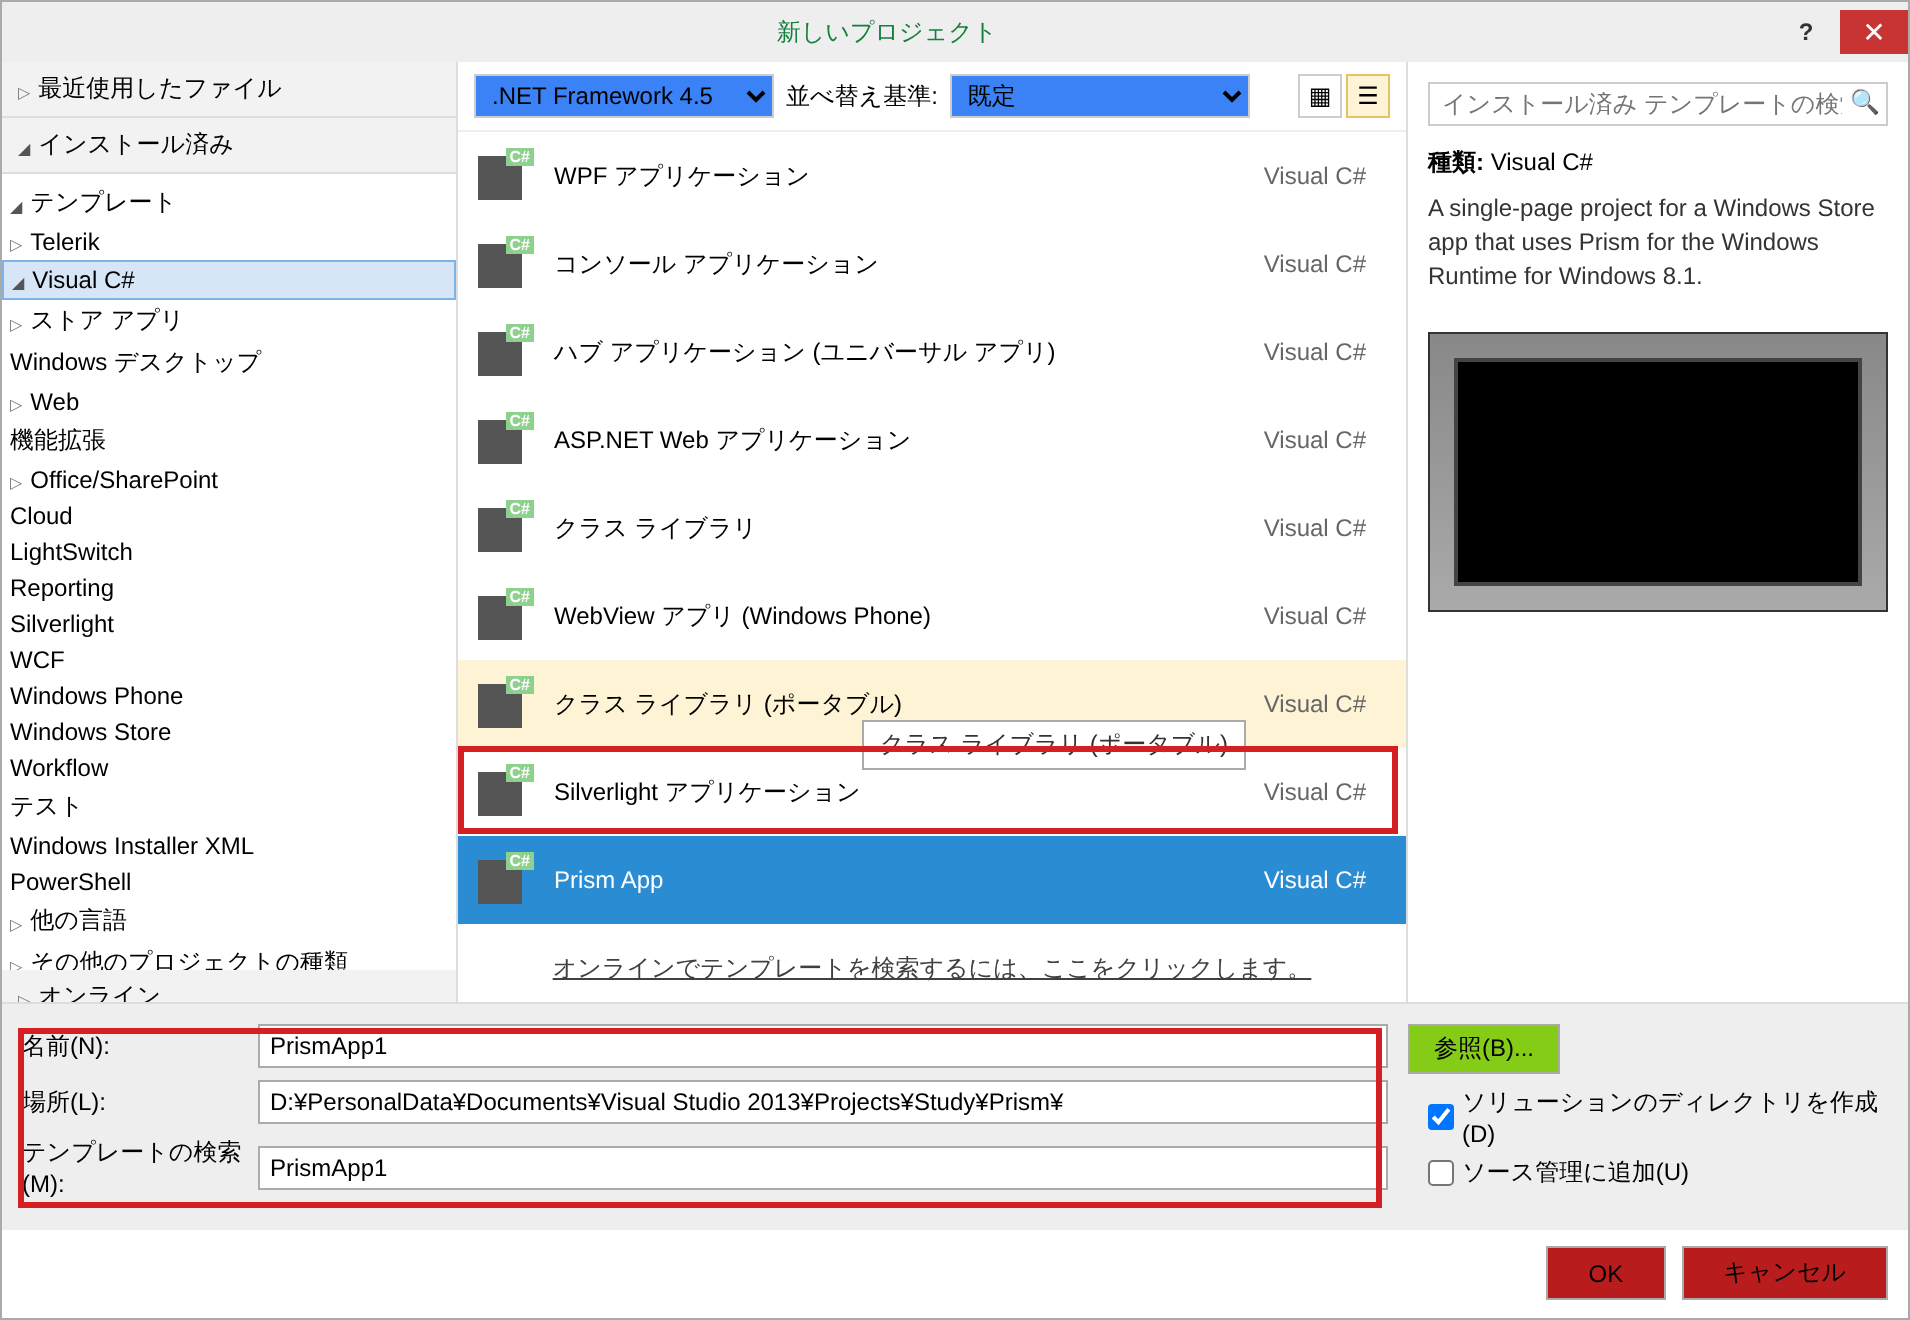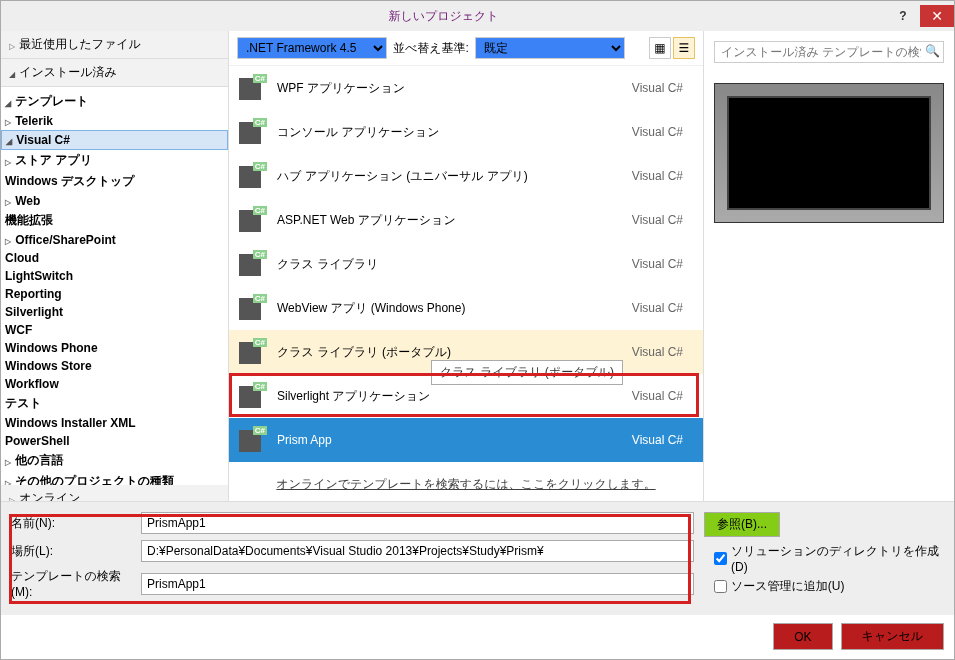--- a/index.html
+++ b/index.html
@@ -1,18 +1,18 @@
 <!DOCTYPE html>
 <html><head>
 <meta charset="utf-8">
 <style>
 * { box-sizing: border-box; margin: 0; padding: 0; font-family: "Segoe UI", "Meiryo", sans-serif; font-size: 12px; }
 body { width: 955px; height: 660px; background: #fff; border: 1px solid #aaa; overflow: hidden; }
 .titlebar { height: 30px; background: #eee; display: flex; align-items: center; }
-.titlebar .title { flex: 1; text-align: center; color: #701a75; }
+.titlebar .title { flex: 1; text-align: center; color: #15803d; }
 .titlebar .help, .titlebar .close { width: 34px; height: 22px; display: flex; align-items: center; justify-content: center; cursor: pointer; }
 .titlebar .close { background: #c83434; color: #fff; font-size: 14px; }
 .titlebar .help { color: #333; font-weight: bold; }
 .sidebar { width: 228px; border-right: 1px solid #ddd; }
 .section-header { background: #f2f2f2; padding: 5px 8px; border-bottom: 1px solid #ddd; display: flex; align-items: center; gap: 4px; cursor: pointer; }
 .tree { padding: 4px 0; overflow: auto; }
 .tree .node { display: flex; align-items: center; padding: 2px 4px; gap: 4px; cursor: pointer; white-space: nowrap; }
 .tree .selected { background: #d6e6f7; border: 1px solid #7cb3e8; }
 .indent-1 { padding-left: 20px; }
 .indent-2 { padding-left: 36px; }
@@ -41,21 +41,21 @@
 .right { width: 250px; padding: 10px; }
 .search-box { width: 100%; border: 1px solid #ccc; padding: 3px 22px 3px 6px; color: #888; position: relative; }
 .search-wrap { position: relative; margin-bottom: 10px; }
 .search-icon { position: absolute; right: 4px; top: 3px; color: #888; }
 .desc .type-row { margin-bottom: 6px; }
 .desc .type-label { font-weight: bold; }
 .desc .body { color: #333; line-height: 1.4; }
 .preview-img { margin-top: 20px; width: 100%; height: 140px; background: linear-gradient(#888, #aaa); border: 1px solid #333; position: relative; padding: 12px; }
 .preview-screen { width: 100%; height: 100%; background: #000; border: 2px solid #444; }
 .bottom { border-top: 1px solid #ddd; padding: 10px; background: #eee; }
-.form-row { display: flex; align-items: center; margin-bottom: 6px; gap: 20px; }
+.form-row { display: flex; align-items: center; margin-bottom: 6px; gap: 8px; }
 .form-row label { width: 110px; }
 .form-row input[type=text] { flex: 1; border: 1px solid #aaa; padding: 3px 5px; background: #fff; }
 .browse-btn { padding: 3px 12px; border: 1px solid #aaa; background: #84cc16; cursor: pointer; }
 .checks { margin-left: 10px; }
 .checks label { display: flex; align-items: center; gap: 4px; margin-bottom: 4px; }
 .buttons { display: flex; justify-content: flex-end; gap: 8px; padding: 8px 10px; }
 .buttons button { padding: 4px 20px; border: 1px solid #aaa; background: #b91c1c; cursor: pointer; }
 .red-highlight { border: 3px solid #d42020; position: absolute; pointer-events: none; z-index: 10; }
 .expander-right::before { content: "▷"; font-size: 8px; color: #777; }
 .expander-down::before { content: "◢"; font-size: 8px; color: #555; }
@@ -76,21 +76,21 @@
 
   <div class="sidebar">
     <div class="section-header">
       <span class="expander-right"></span>
       <span>最近使用したファイル</span>
     </div>
     <div class="section-header">
       <span class="expander-down"></span>
       <span>インストール済み</span>
     </div>
-    <div class="tree" style="height:398px;font-weight:bold;">
+    <div class="tree" style="height:398px;">
       <div class="node indent-1">
           <span class="expander-down"></span>
           <span>テンプレート</span>
         </div>
       <div class="node indent-2">
           <span class="expander-right"></span>
           <span>Telerik</span>
         </div>
       <div class="node indent-2 selected">
           <span class="expander-down"></span>
@@ -252,20 +252,27 @@
     </div>
       </div>
     <div class="online-link"><a>オンラインでテンプレートを検索するには、ここをクリックします。</a></div>
   </div>
 
   <div class="right">
     <div class="search-wrap">
       <input class="search-box" placeholder="インストール済み テンプレートの検索 (Ctrl" style="">
       <span class="search-icon">🔍</span>
     </div>
+    <div class="desc">
+      <div class="type-row">
+        <span class="type-label">種類:</span>
+        <span>Visual C#</span>
+      </div>
+      <div class="body">A single-page project for a Windows Store app that uses Prism for the Windows Runtime for Windows 8.1.</div>
+    </div>
     <div class="preview-img">
       <div class="preview-screen"></div>
     </div>
   </div>
 </div>
 
 <div class="bottom" style="position:relative;">
   <div class="bottom-wrap">
     <div class="bottom-left">
       <div class="form-row">

